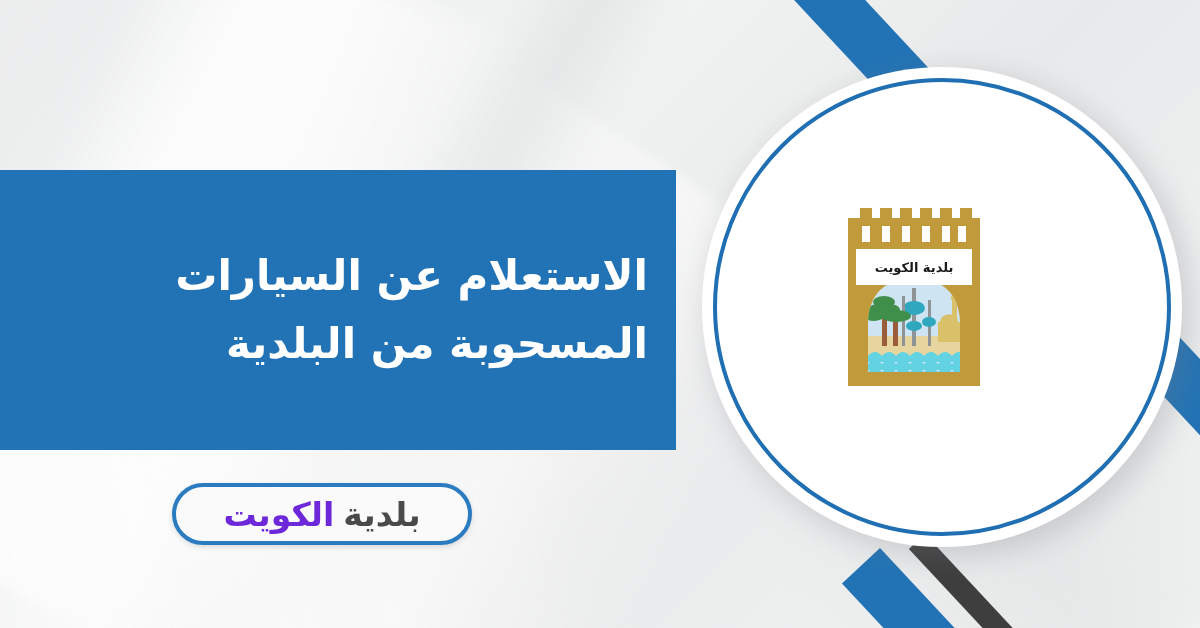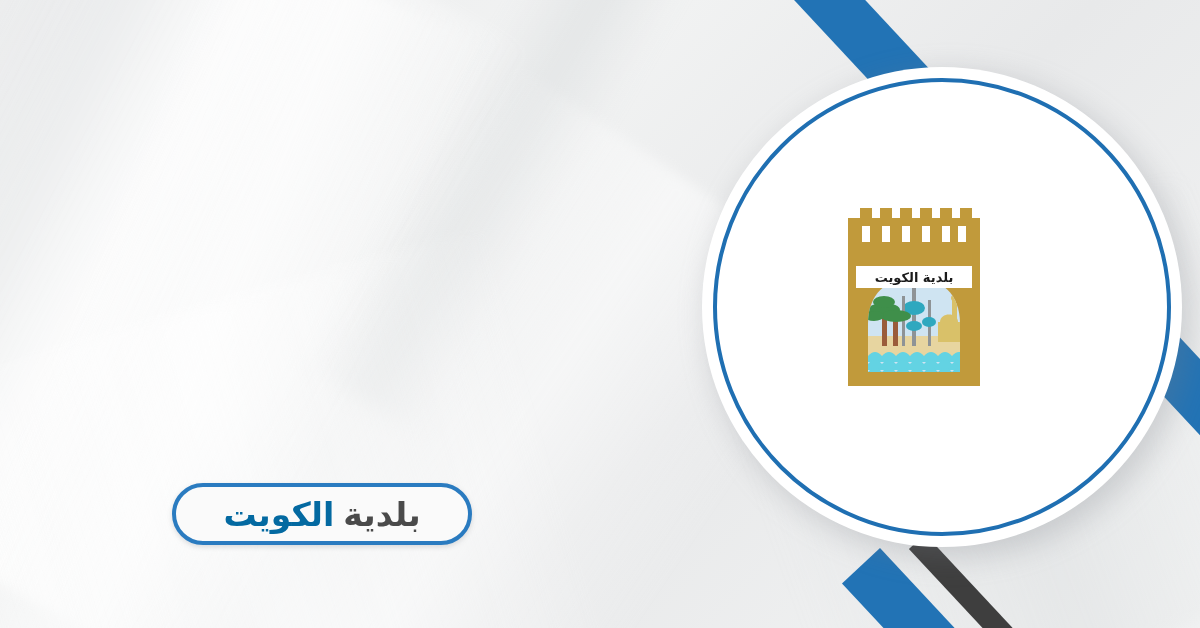--- a/index.html
+++ b/index.html
@@ -70,64 +70,66 @@
   }
   .circle-ring{
     position:absolute;left:713px;top:78px;width:458px;height:458px;border-radius:50%;
     border:4px solid #1f6fb2;box-sizing:border-box;background:#ffffff;
   }
 
   
   .emblem{position:absolute;left:840px;top:196px;width:148px;height:200px;}
   .emblem svg{display:block;width:148px;height:200px;}
   .emblem-text{
-    position:absolute;left:16px;top:53px;width:116px;height:22px;
+    position:absolute;left:16px;top:53px;width:116px;height:36px;
     background:#ffffff;display:flex;align-items:center;justify-content:center;
     direction:rtl;
-    margin-top:17px;
   }
   .emblem-text span{
     color:#1b1b1b;font-weight:bold;font-size:13px;line-height:1;
     font-family:"DejaVu Sans", sans-serif;
   }
 
   
   .logo{
     position:absolute;left:172px;top:483px;width:300px;height:62px;
     border:4px solid #2a7bc0;border-radius:31px;background:#fafafa;
     box-sizing:border-box;display:flex;align-items:center;justify-content:center;
     direction:rtl;gap:9px;
     box-shadow:0 2px 5px rgba(120,125,130,.25);
   }
   .logo span{
     font-size:33px;font-weight:bold;line-height:1;
     font-family:"DejaVu Sans", sans-serif;
   }
   .logo .w1{color:#4a4a4a;}
-  .logo .w2{color:#0369a1;}
+  .logo .w2{color:#6d28d9;}
 </style>
 </head>
 <body>
 
 <div class="stage">
 
   <div class="bg-base"></div>
   <div class="shade a"></div>
   <div class="swoosh a"></div>
   <div class="swoosh b"></div>
   <div class="shade b"></div>
   <div class="swoosh c"></div>
   <div class="swoosh d"></div>
   <div class="shade c"></div>
 
   <div class="stripe stripe-tr-gray"></div>
   <div class="stripe stripe-tr-blue"></div>
   <div class="stripe stripe-br-gray"></div>
   <div class="stripe stripe-br-blue"></div>
 
+  <div class="banner">
+    <div class="banner-title">الاستعلام عن السيارات المسحوبة من البلدية</div>
+  </div>
 
   <div class="circle-shadow"></div>
   <div class="circle-white"></div>
   <div class="circle-ring"></div>
 
   <div class="emblem">
     <svg viewBox="0 0 148 200" xmlns="http://www.w3.org/2000/svg">
       <defs>
         <clipPath id="archClip">
           <path d="M28 128 C28 98 46 82 74 82 C102 82 120 98 120 128 L120 176 L28 176 Z"></path>

